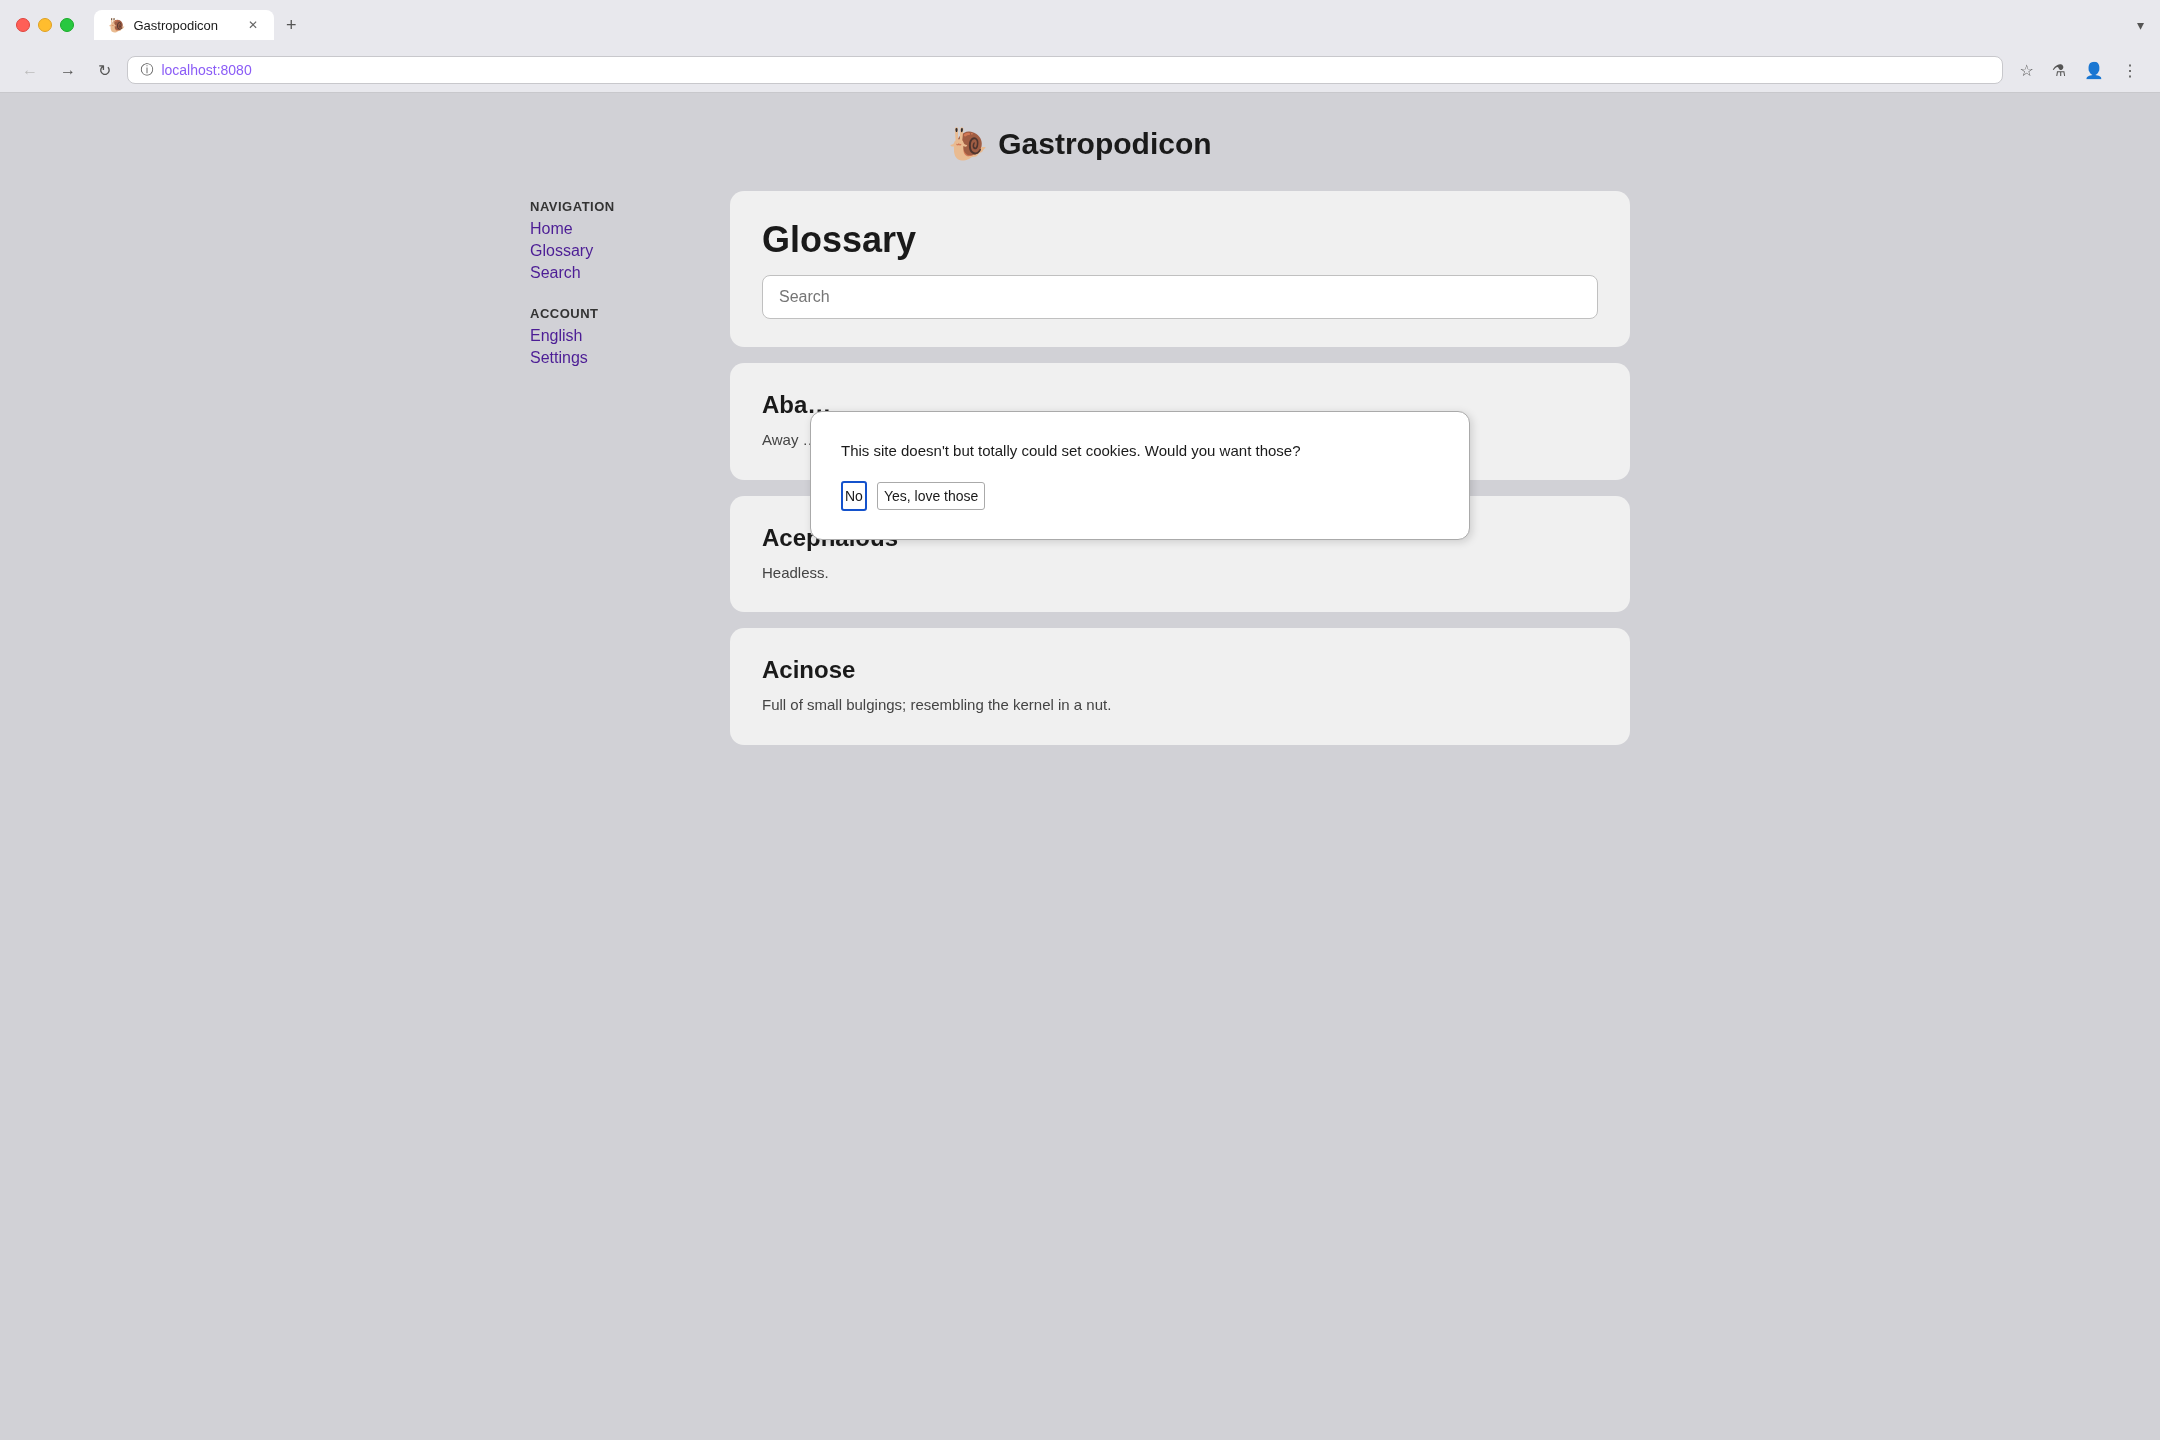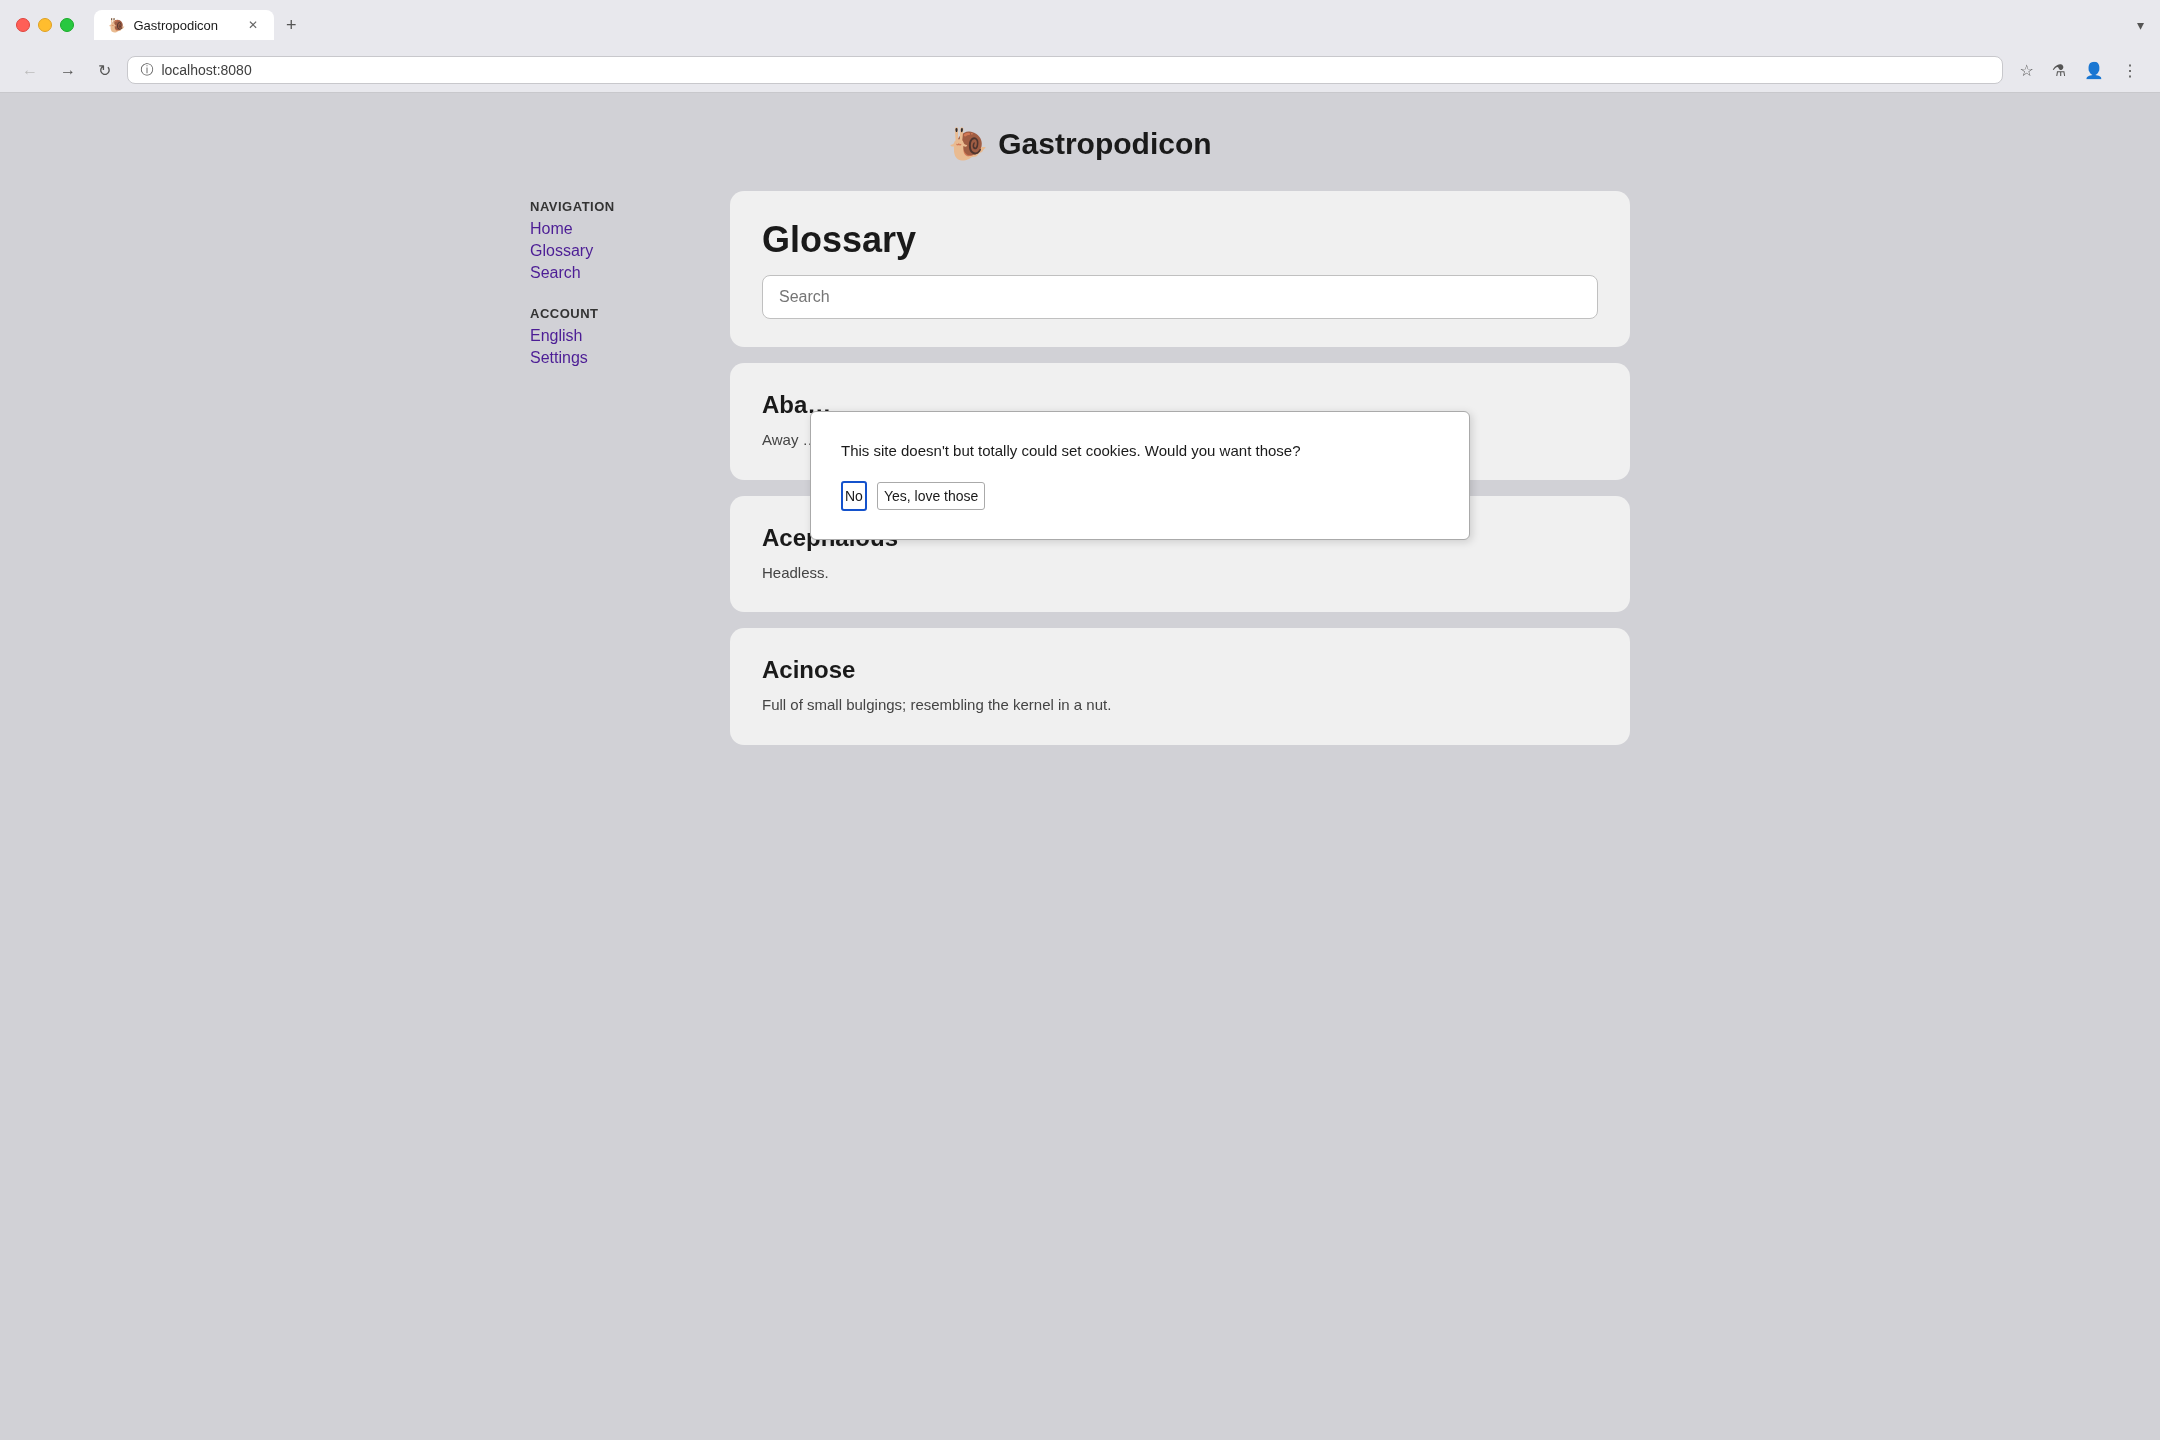--- a/index.html
+++ b/index.html
@@ -129,21 +129,21 @@
     .address-info-icon {
       color: #555;
       font-size: 13px;
     }
 
     .address-bar {
       flex: 1;
       border: none;
       outline: none;
       font-size: 14px;
-      color: #404040;
+      color: #8b5cf6;
       background: transparent;
     }
 
     .toolbar-actions {
       display: flex;
       align-items: center;
       gap: 6px;
     }
 
     .toolbar-icon-btn {
@@ -284,21 +284,21 @@
     .cookie-dialog-overlay {
       position: absolute;
       top: 220px;
       left: 80px;
       z-index: 100;
     }
 
     .cookie-dialog {
       background: #ffffff;
       border: 1px solid #aaa;
-      border-radius: 6px;
+      border-radius: 12px;
       padding: 28px 30px 28px;
       width: 660px;
       box-shadow: 2px 2px 8px rgba(0,0,0,0.15);
     }
 
     .cookie-message {
       font-size: 15px;
       color: #1a1a1a;
       margin-bottom: 20px;
       line-height: 1.4;

